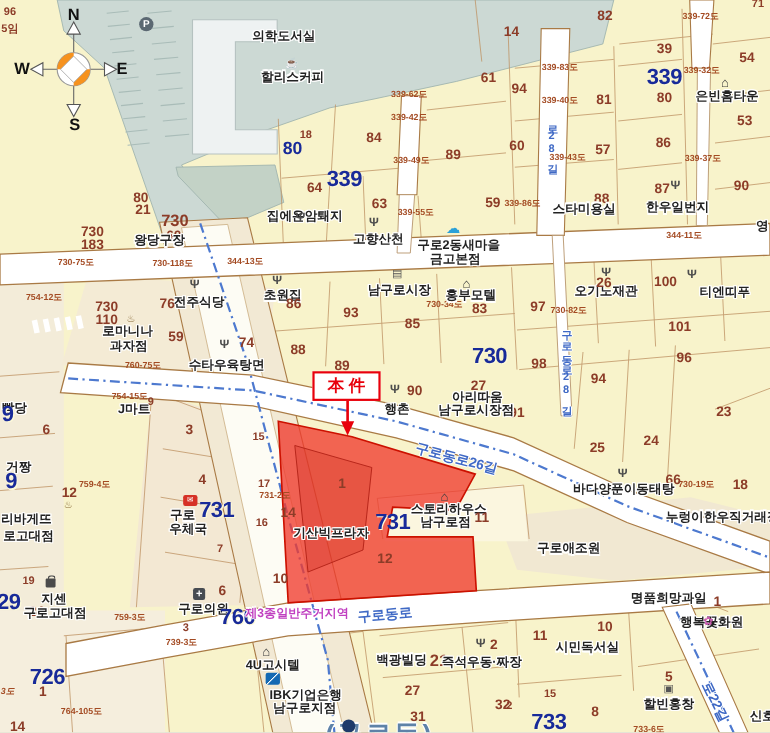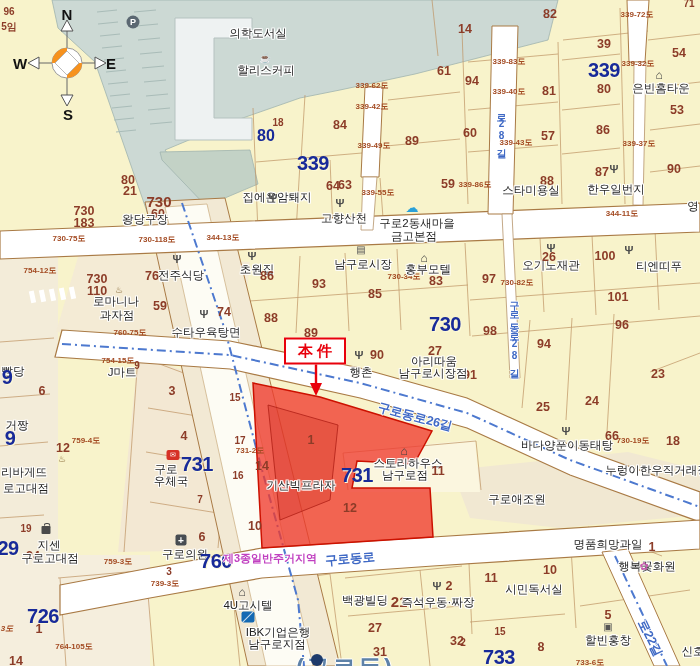--- a/index.html
+++ b/index.html
@@ -6,21 +6,21 @@
   #map{position:relative;width:700px;height:666px;overflow:hidden;background:#f8f3cb;outline:1px solid #8a8a8a;font-family:"Liberation Sans",sans-serif;}
   #base{position:absolute;left:0;top:0;}
   #labels{position:absolute;left:0;top:0;width:700px;height:666px;}
   .lbl{position:absolute;transform:translate(-50%,-50%);white-space:nowrap;line-height:1;}
   .n{color:#8c3c28;font-size:12.5px;font-weight:700;}
   .nsm{color:#8c3c28;font-size:10px;font-weight:700;}
   .nmd{color:#8c3c28;font-size:15px;font-weight:700;}
   .nb{color:#182a99;font-size:20px;font-weight:800;letter-spacing:-0.5px;text-shadow:1px 1px 0 #fdfad9;}
   .nbm{color:#182a99;font-size:16px;font-weight:800;}
   .rd{color:#a34a22;font-size:8px;font-weight:600;}
-  .poi{color:#222;font-size:11.5px;font-weight:400;text-shadow:-1px 0 #fff,1px 0 #fff,0 -1px #fff,0 1px #fff,-1px -1px #fff,1px 1px #fff,-1px 1px #fff,1px -1px #fff;}
+  .poi{color:#222;font-size:11.5px;font-weight:700;text-shadow:-1px 0 #fff,1px 0 #fff,0 -1px #fff,0 1px #fff,-1px -1px #fff,1px 1px #fff,-1px 1px #fff,1px -1px #fff;}
   .road{color:#3f69c5;font-size:12.5px;font-weight:700;text-shadow:-1px 0 #fff,1px 0 #fff,0 -1px #fff,0 1px #fff;}
   .roadv{color:#3f69c5;font-size:10px;font-weight:700;writing-mode:vertical-rl;text-orientation:upright;letter-spacing:1px;text-shadow:-1px 0 #fff,1px 0 #fff,0 -1px #fff,0 1px #fff;}
   .zone{color:#c03fc0;font-size:11px;font-weight:700;text-shadow:-1px 0 #fff,1px 0 #fff,0 -1px #fff,0 1px #fff;}
   .city{color:#5e82a8;font-size:24px;font-weight:800;letter-spacing:2px;text-shadow:-1px 0 #fff,1px 0 #fff,0 -1px #fff,0 1px #fff;}
   .comp{color:#111;font-size:15px;font-weight:700;}
   .ic{position:absolute;transform:translate(-50%,-50%);line-height:1;text-align:center;}
   .ic-fork{color:#4d4d4d;font-size:11px;font-weight:700;}
   .ic-home{color:#3e3e3e;font-size:12px;}
   .ic-market{color:#555;font-size:10px;}
   .ic-coffee{color:#5a4632;font-size:10px;}
@@ -227,21 +227,21 @@
       <span class="lbl n" style="left: 549px; top: 91px; transform: translate(-50%, -50%);">81</span>
       <span class="lbl n" style="left: 677px; top: 110px; transform: translate(-50%, -50%);">53</span>
       <span class="lbl n" style="left: 470px; top: 133px; transform: translate(-50%, -50%);">60</span>
       <span class="lbl n" style="left: 548px; top: 136px; transform: translate(-50%, -50%);">57</span>
       <span class="lbl n" style="left: 603px; top: 130px; transform: translate(-50%, -50%);">86</span>
       <span class="lbl n" style="left: 340px; top: 125px; transform: translate(-50%, -50%);">84</span>
       <span class="lbl n" style="left: 412px; top: 141px; transform: translate(-50%, -50%);">89</span>
       <span class="lbl nsm" style="left: 278px; top: 123px; transform: translate(-50%, -50%);">18</span>
       <span class="lbl nbm" style="left: 266px; top: 136px; transform: translate(-50%, -50%);">80</span>
       <span class="lbl nb" style="left: 313px; top: 163px; transform: translate(-50%, -50%);">339</span>
-      <span class="lbl n" style="left: 286px; top: 186px; transform: translate(-50%, -50%); margin-left: 47px;">64</span>
+      <span class="lbl n" style="left: 286px; top: 171px; transform: translate(-50%, -50%);">64</span>
       <span class="lbl n" style="left: 345px; top: 185px; transform: translate(-50%, -50%);">63</span>
       <span class="lbl n" style="left: 448px; top: 184px; transform: translate(-50%, -50%);">59</span>
       <span class="lbl n" style="left: 547px; top: 181px; transform: translate(-50%, -50%);">88</span>
       <span class="lbl n" style="left: 602px; top: 172px; transform: translate(-50%, -50%);">87</span>
       <span class="lbl n" style="left: 674px; top: 169px; transform: translate(-50%, -50%);">90</span>
       <span class="lbl poi" style="left: 531px; top: 191px; transform: translate(-50%, -50%);">스타미용실</span>
       <span class="lbl poi" style="left: 616px; top: 190px; transform: translate(-50%, -50%);">한우일번지</span>
       <span class="lbl poi" style="left: 693px; top: 207px; transform: translate(-50%, -50%);">영</span>
       <span class="lbl rd" style="left: 637px; top: 15px; transform: translate(-50%, -50%);">339-72도</span>
       <span class="lbl rd" style="left: 509px; top: 62px; transform: translate(-50%, -50%);">339-83도</span>

